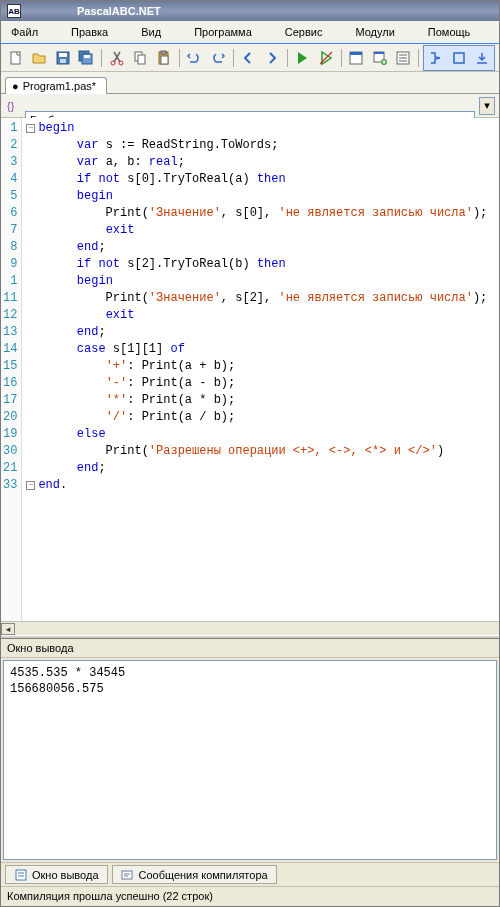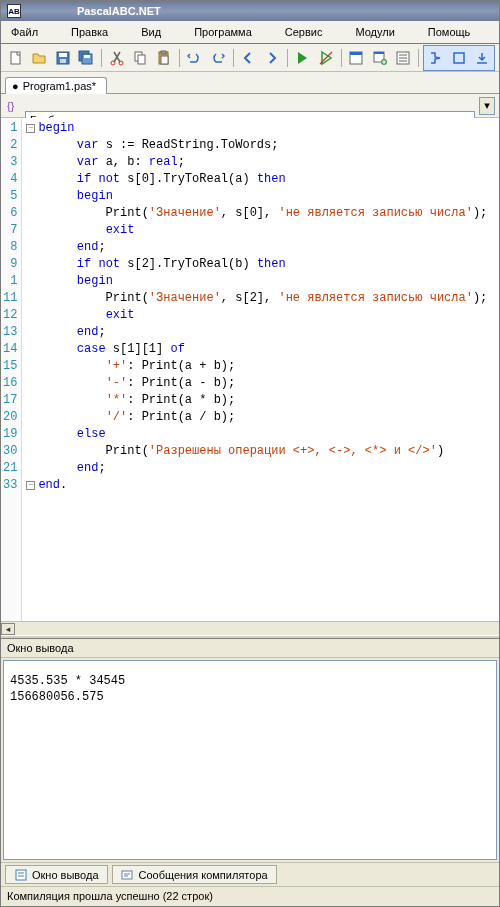--- a/index.html
+++ b/index.html
@@ -26,21 +26,21 @@
   .editor-area { flex: 1; background: #fff; display: flex; overflow: auto; min-height: 0; }
   .gutter { background: #fafafa; border-right: 1px solid #ddd; color: #2b91af; font-family: "Courier New", monospace; font-size: 12px; padding: 2px 4px 2px 2px; text-align: right; user-select: none; min-width: 20px; }
   .gutter div { height: 17px; line-height: 17px; }
   .code { font-family: "Courier New", monospace; font-size: 12px; padding: 2px 4px; white-space: pre; line-height: 17px; color: #000; }
   .kw { color: #0000cc; font-weight: normal; }
   .ty { color: #0000cc; }
   .str { color: #c2410c; }
   .fold { color: #888; display: inline-block; width: 9px; height: 9px; border: 1px solid #888; text-align: center; line-height: 7px; font-size: 9px; margin-right: 3px; background: #fff; cursor: pointer; vertical-align: 1px; }
   .splitter { height: 4px; background: #d4d0c8; border-top: 1px solid #fff; border-bottom: 1px solid #808074; cursor: row-resize; }
   .output-title { background: #ece9d8; padding: 3px 6px; font-size: 11px; border-bottom: 1px solid #c0c0b0; }
-  .output-area { background: #fff; border: 1px solid #7f9db9; margin: 2px; font-family: "Courier New", monospace; font-size: 12px; padding: 12px 6px; white-space: pre; height: 200px; overflow: auto; line-height: 16px; }
+  .output-area { background: #fff; border: 1px solid #7f9db9; margin: 2px; font-family: "Courier New", monospace; font-size: 12px; padding: 4px 6px; white-space: pre; height: 200px; overflow: auto; line-height: 16px; }
   .bottom-tabs { background: #ece9d8; padding: 2px 4px; display: flex; gap: 4px; border-top: 1px solid #c0c0b0; }
   .btab { border: 1px solid #aca899; background: #f3f2ea; padding: 2px 8px; display: flex; align-items: center; gap: 5px; font-size: 11px; cursor: pointer; }
   .btab .bic { width: 13px; height: 13px; display: inline-flex; align-items: center; justify-content: center; }
   .statusbar { background: #ece9d8; border-top: 1px solid #c0c0b0; padding: 3px 6px; font-size: 11px; height: 20px; }
   .scroll-stub-h { height: 14px; background: #ece9d8; border-top: 1px solid #c0c0b0; display: flex; align-items: center; }
   .scroll-stub-h .arrow { width: 14px; height: 12px; border: 1px solid #888; background: #ece9d8; display:flex; align-items:center; justify-content:center; font-size:9px; color:#333; }
 </style>
 </head>
 <body>
 

